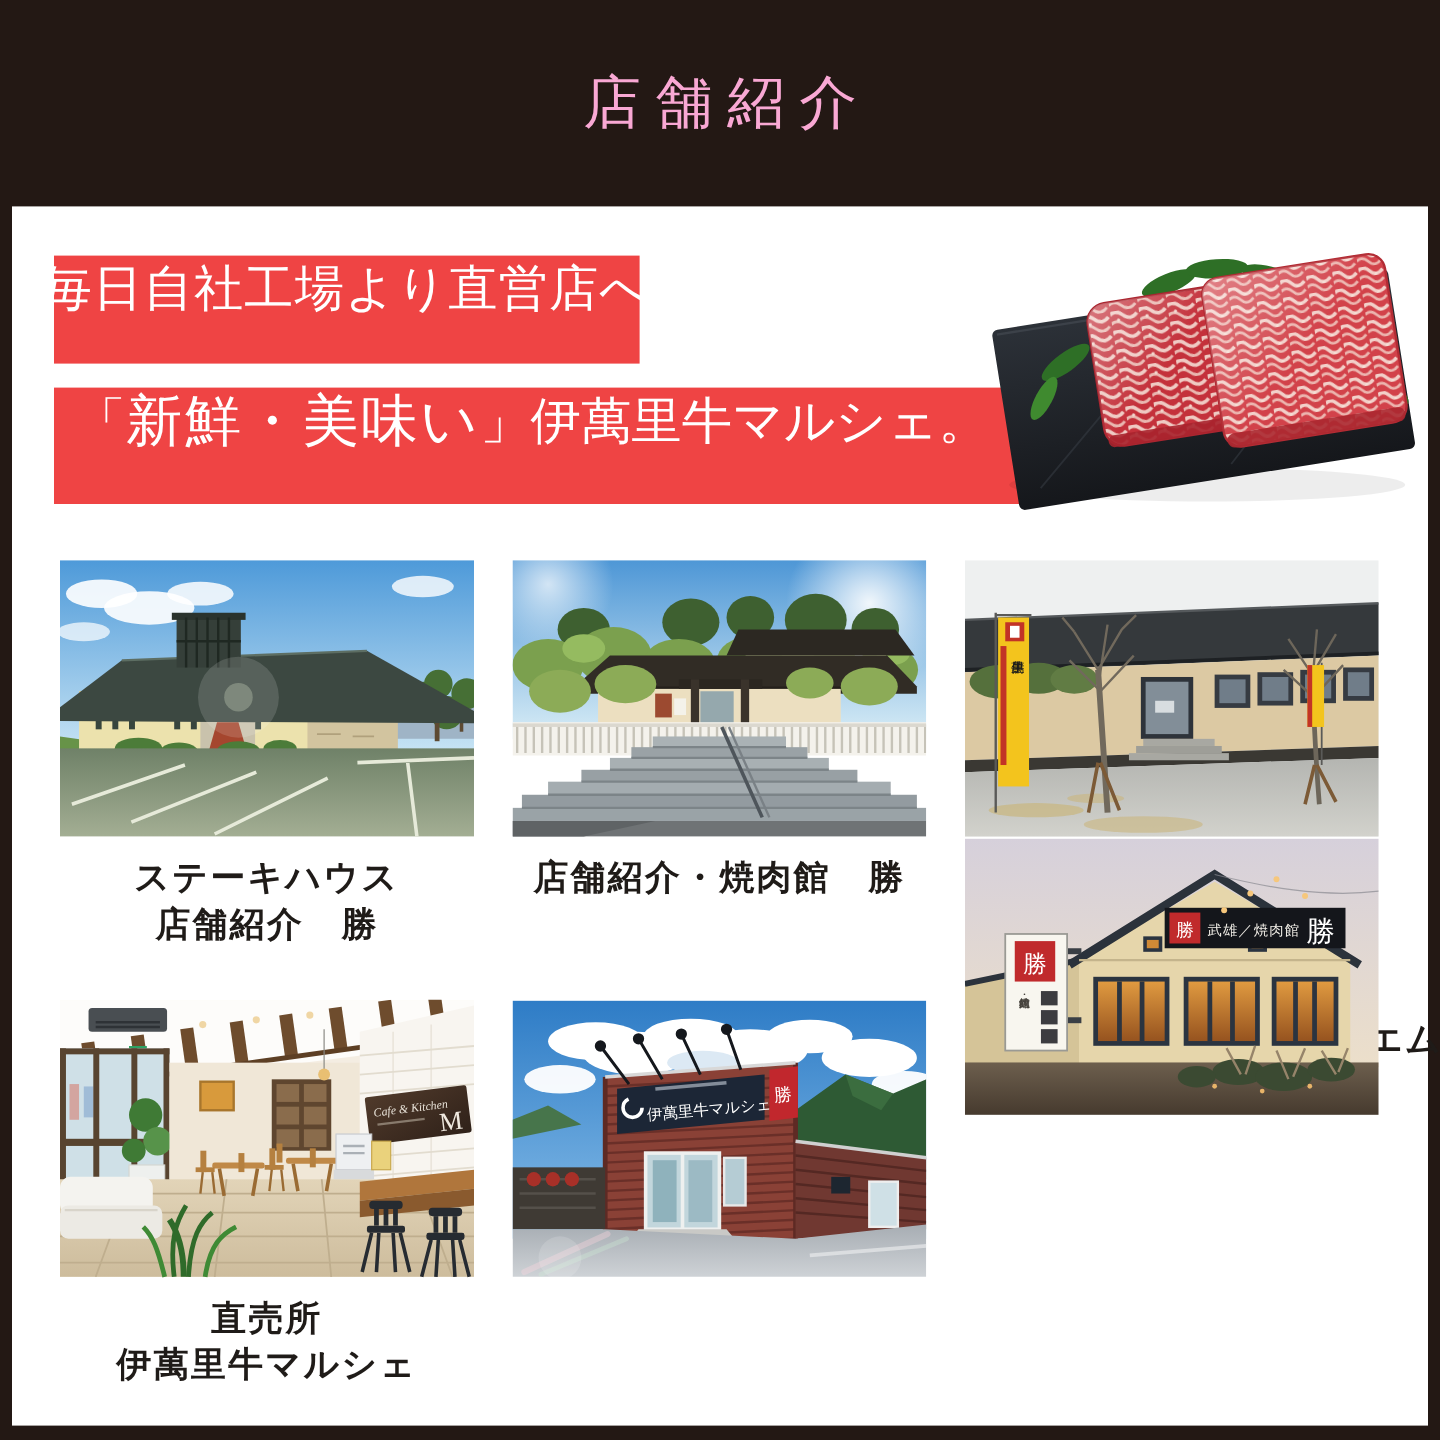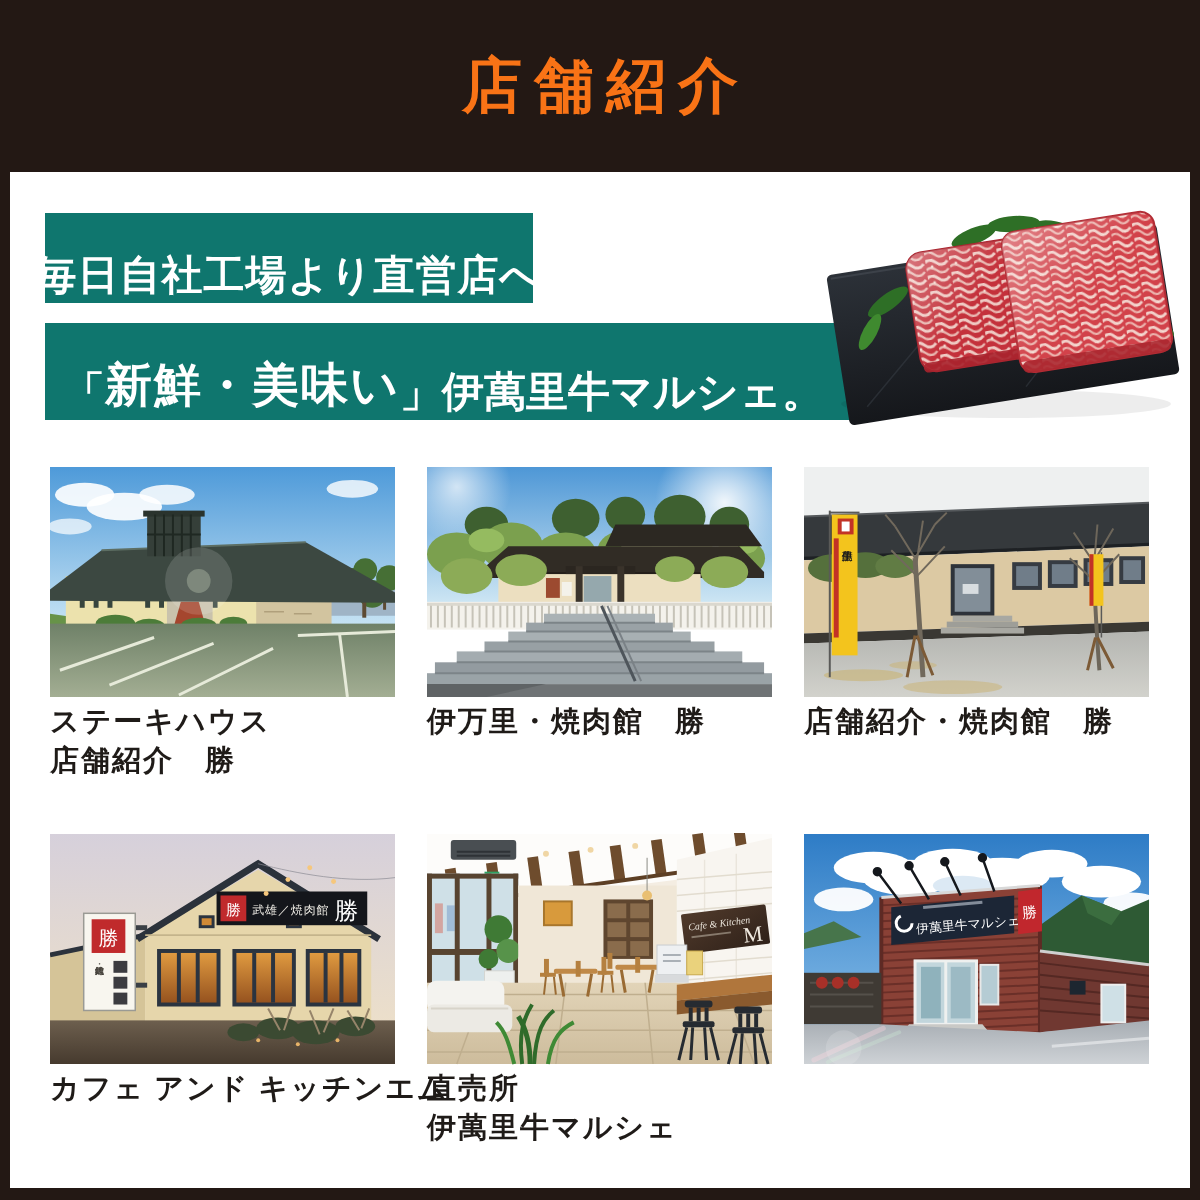--- a/index.html
+++ b/index.html
@@ -1,31 +1,31 @@
 <!DOCTYPE html>
 <html><head>
 <meta charset="utf-8">
 <style>
   *{margin:0;padding:0;box-sizing:border-box}
   html,body{width:1200px;height:1200px}
   body{background:#231814;font-family:"Liberation Serif","DejaVu Serif",serif;position:relative;overflow:hidden}
   .page{position:absolute;left:0;top:0;width:1200px;height:1200px}
   .top-band{position:absolute;left:0;top:0;width:1200px;height:172px;display:flex;align-items:center;justify-content:center}
-  .page-title{color:#f97316;font-size:60px;font-weight:bold;letter-spacing:12px;padding-left:12px;white-space:nowrap}
+  .page-title{color:#f9a8d4;font-size:48px;font-weight:normal;letter-spacing:12px;padding-left:12px;white-space:nowrap}
   .panel{position:absolute;left:10px;top:172px;width:1180px;height:1016px;background:#ffffff}
-  .banner{position:absolute;background:#0f766e;color:#ffffff;font-weight:bold;display:flex;align-items:flex-end;white-space:nowrap}
+  .banner{position:absolute;background:#ef4444;color:#ffffff;font-weight:normal;display:flex;align-items:flex-start;white-space:nowrap}
   .banner-lead{left:35px;top:41px;width:488px;height:90px;justify-content:center;font-size:41px;letter-spacing:1px}
   .banner-emph{left:35px;top:151px;width:833px;height:97px;padding-left:18px;font-size:42px;z-index:1}
   .banner-emph .b-big{font-size:47px;letter-spacing:2px;position:relative;top:-3px}
   .banner-emph .b-mid{font-size:42px}
   .beef-wrap{position:absolute;left:806px;top:12px;width:376px;height:256px;z-index:5}
   .grid{position:absolute;left:40px;top:294px;width:1104px;display:grid;grid-template-columns:345px 345px 345px;column-gap:32px;grid-template-rows:232px 135px 232px 130px}
   .photo{width:345px;height:232px;overflow:hidden;position:relative}
   .photo svg{display:block;width:345px;height:232px}
-  .caption{padding-top:4px;font-size:29px;font-weight:bold;color:#1f1b18;letter-spacing:2px;line-height:39px;white-space:nowrap}
+  .caption{text-align:center;padding-top:15px;font-size:29px;font-weight:bold;color:#1f1b18;letter-spacing:2px;line-height:39px;white-space:nowrap}
   .caption span{display:block}
   svg text{font-family:"Liberation Serif","DejaVu Serif",serif}
   .vtext{writing-mode:vertical-rl;text-orientation:upright}
 </style>
 </head>
 <body>
 
 <div class="page">
 
   <header class="top-band">
@@ -321,24 +321,20 @@
             <rect x="288" y="88" width="4" height="52" fill="#c23326"></rect>
           </g>
         </svg>
       </div>
 
       <div class="caption">
         <span>ステーキハウス</span>
         <span>店舗紹介　勝</span>
       </div>
       <div class="caption">
-        <span>伊万里・焼肉館　勝</span>
-        <span></span>
-      </div>
-      <div class="caption">
         <span>店舗紹介・焼肉館　勝</span>
         <span></span>
       </div>
 
       <div class="photo">
         <svg viewBox="0 0 348 232">
           <defs>
             <linearGradient id="p4sky" x1="0" y1="0" x2="0" y2="1">
                 <stop offset="0" stop-color="#d6d0db"></stop>
                 <stop offset="1" stop-color="#ecdfca"></stop>

